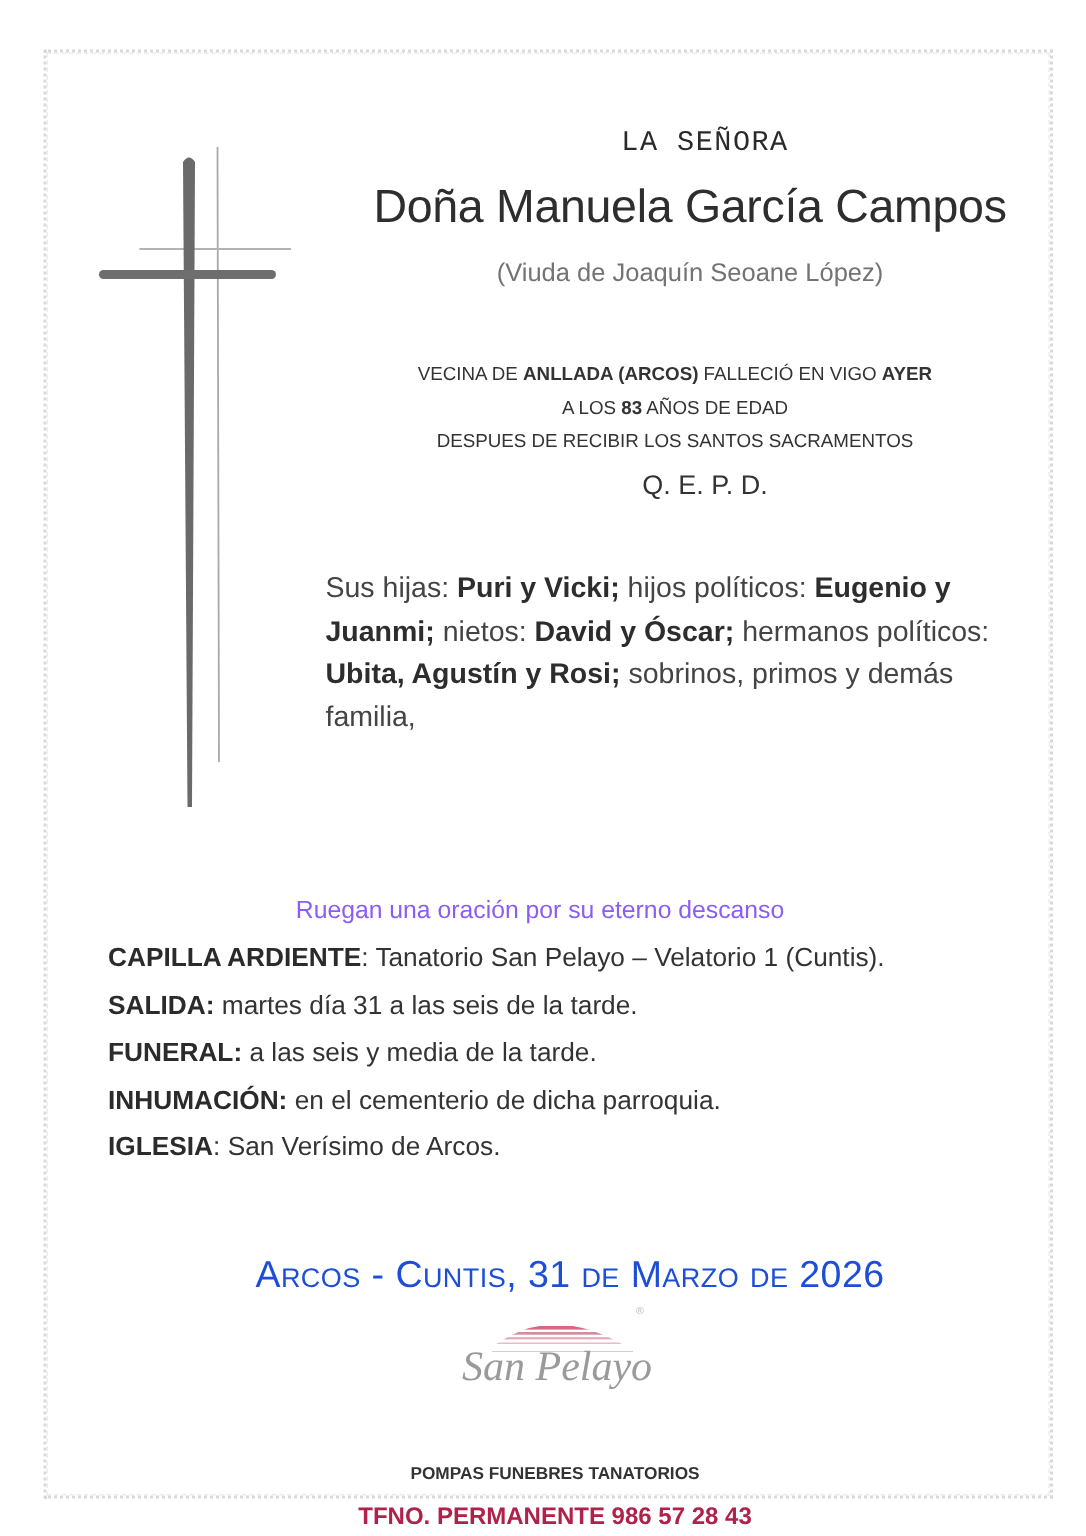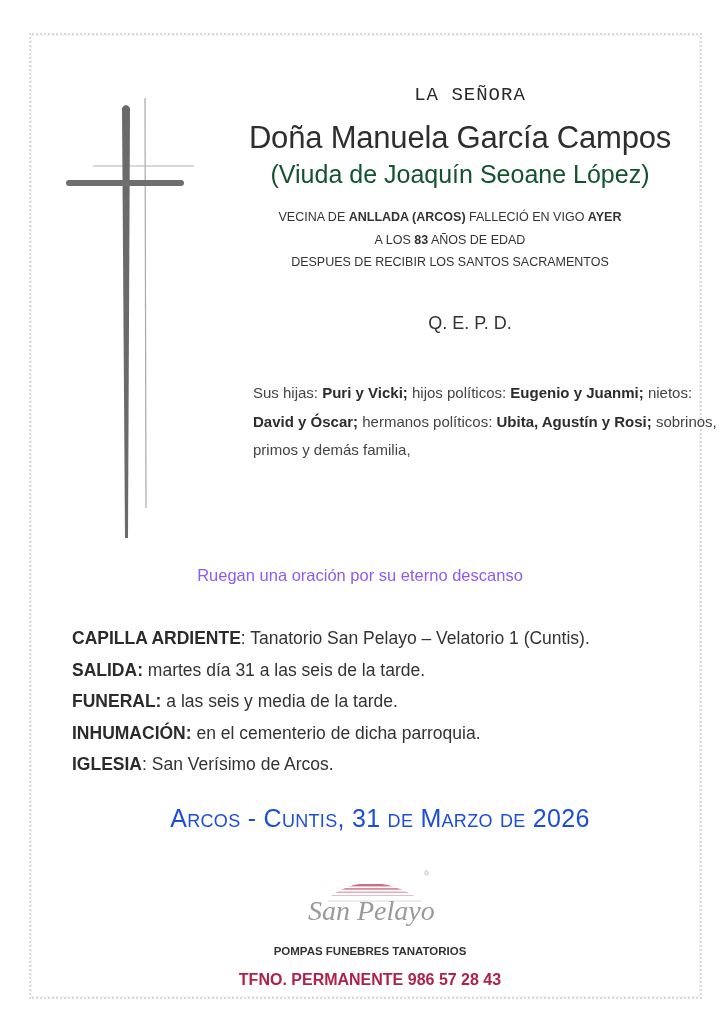--- a/index.html
+++ b/index.html
@@ -11,31 +11,31 @@
     position: absolute; left: 29px; top: 33px; width: 673px; height: 966px;
     border: 2px dotted #d9d9d9; box-sizing: border-box;
   }
   .frame-inner {
     position: absolute; left: 31px; top: 35px; width: 669px; height: 962px;
     border: 1px dashed #ececec; box-sizing: border-box;
   }
   .abs { position: absolute; }
   .serif { font-family: Liberation Sans, sans-serif; }
   .mono { font-family: Liberation Mono, monospace; }
-  .sans { font-family: "Liberation Sans", "DejaVu Sans", sans-serif; }
+  .sans { font-family: "Liberation Sans", "DejaVu Sans", sans-serif; margin-top: 32px; }
   .center { text-align: center; }
 
   .title-label { left: 240px; width: 460px; top: 84px; font-size: 19px; letter-spacing: 1px; color: #2a2a2a; }
   .name { left: 200px; width: 520px; top: 120px; font-size: 31px; color: #2e2e2e; letter-spacing: -0.2px; }
-  .widow { left: 200px; width: 520px; top: 160px; font-size: 25px; color: #14532d; }
+  .widow { left: 200px; width: 520px; top: 172px; font-size: 17px; color: #737373; }
   .info { left: 240px; width: 420px; font-size: 12.5px; color: #333; }
   .info b { font-weight: bold; }
   .qepd { left: 240px; width: 460px; top: 313px; font-size: 18px; color: #333; }
   .family {
-    left: 217px; width: 470px; top: 379px; font-size: 15px; line-height: 28.5px; color: #444; margin-left: 36px;
+    left: 217px; width: 470px; top: 379px; font-size: 19px; line-height: 28.5px; color: #444;
   }
   .family b { color: #2d2d2d; }
   .ruegan { left: 80px; width: 560px; top: 566px; font-size: 16.5px; color: #8b5cf6; }
   .details { left: 72px; width: 620px; top: 623px; font-size: 17.5px; line-height: 31.5px; color: #333; }
   .details b { color: #2b2b2b; }
   .date {
     left: 80px; width: 600px; top: 804px; font-size: 25px; color: #1d4ed8; font-variant: small-caps; letter-spacing: 0.3px;
   }
   .company { left: 220px; width: 300px; top: 945px; font-size: 11.5px; font-weight: bold; color: #333; }
   .phone { left: 220px; width: 300px; top: 971px; font-size: 16px; font-weight: bold; color: #b0224a; }

